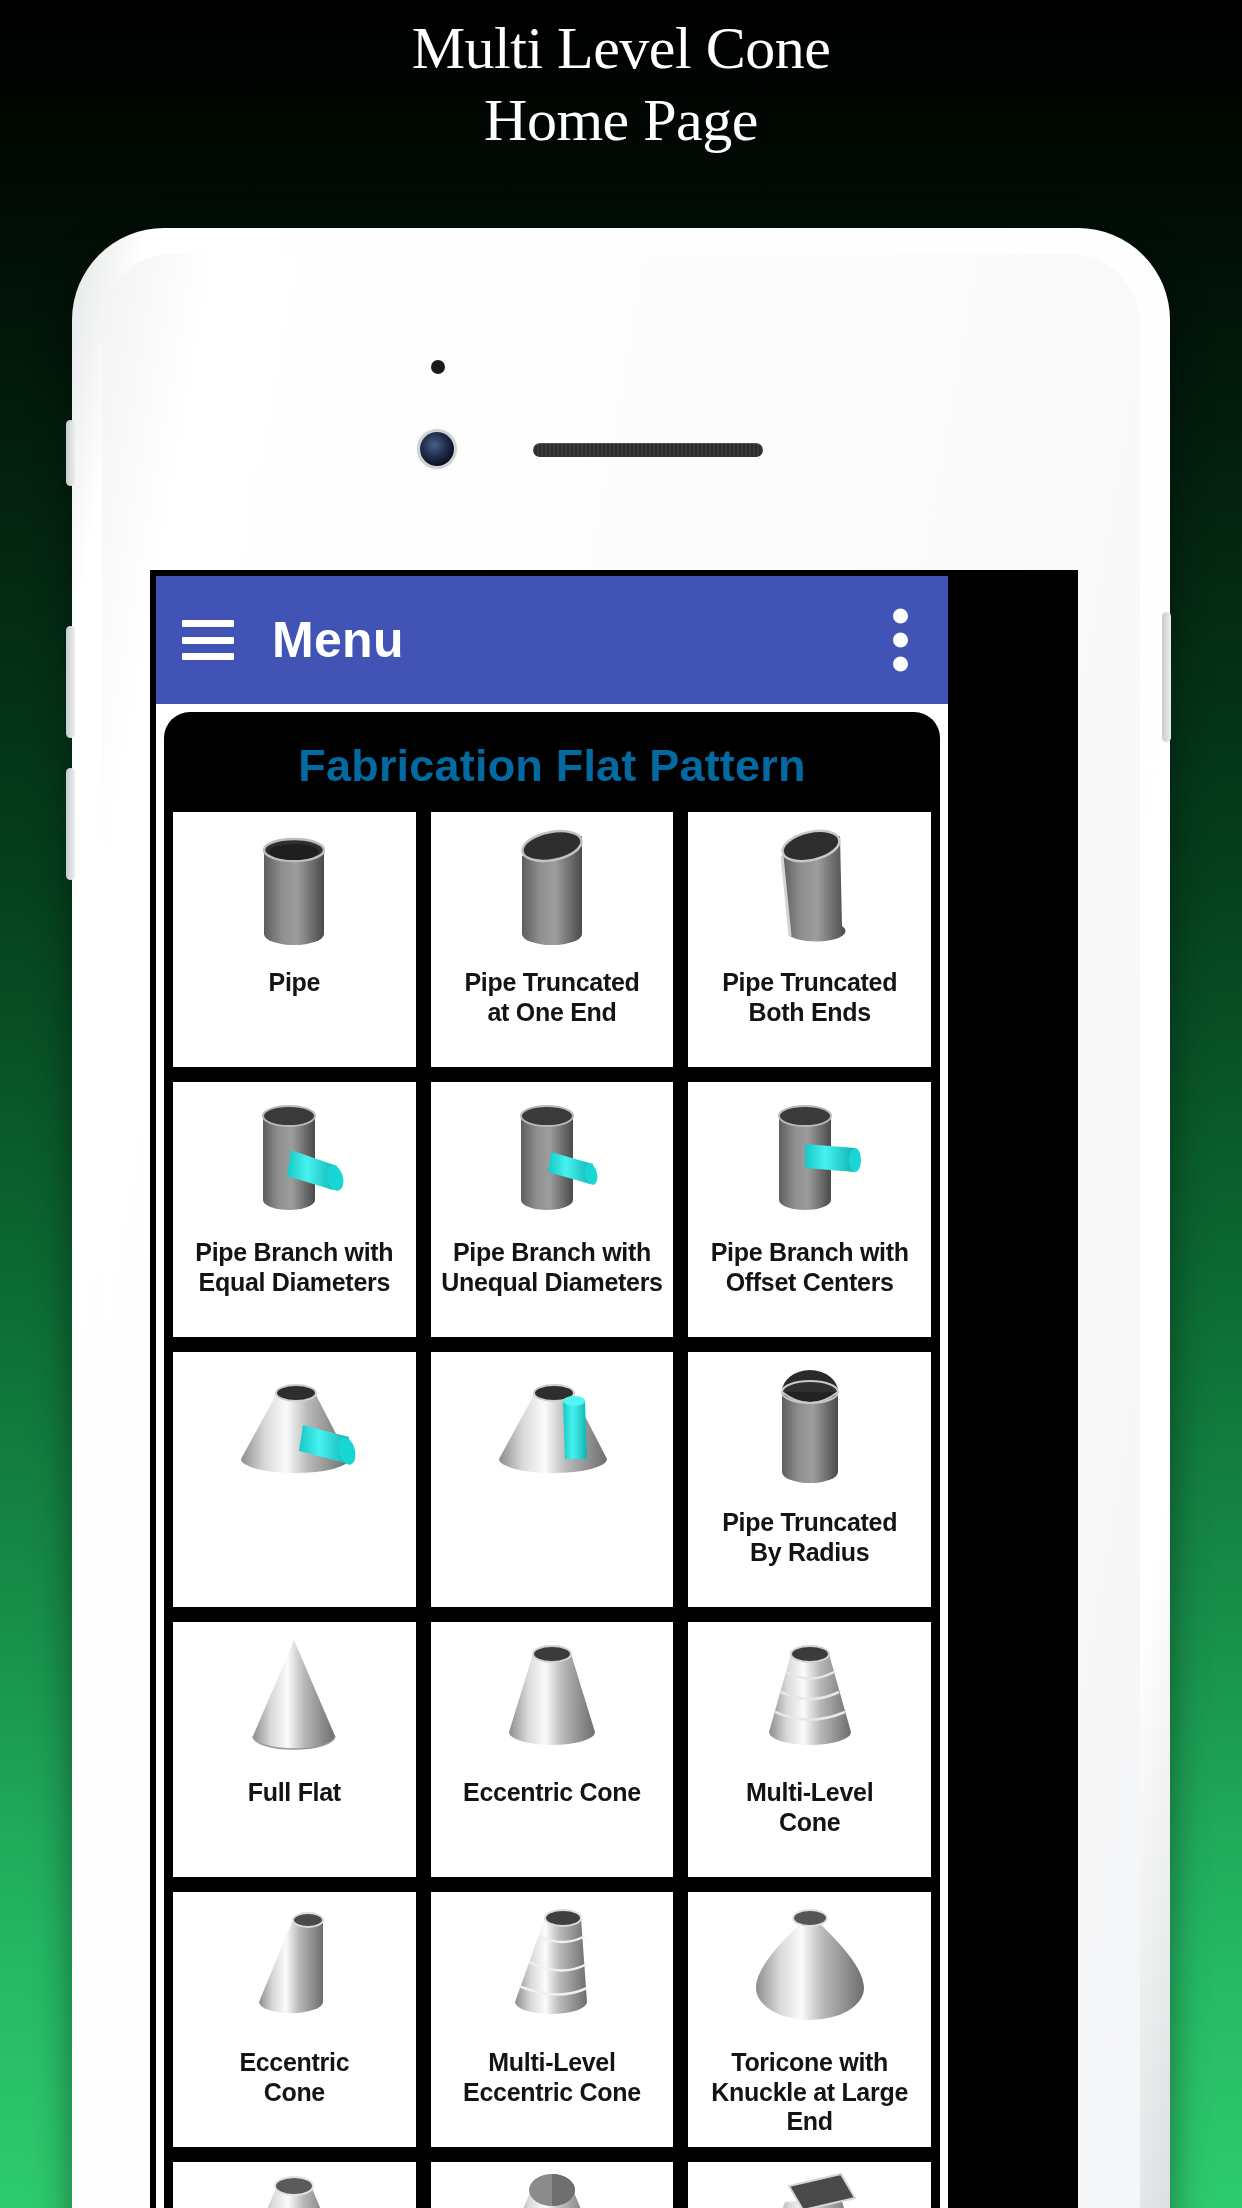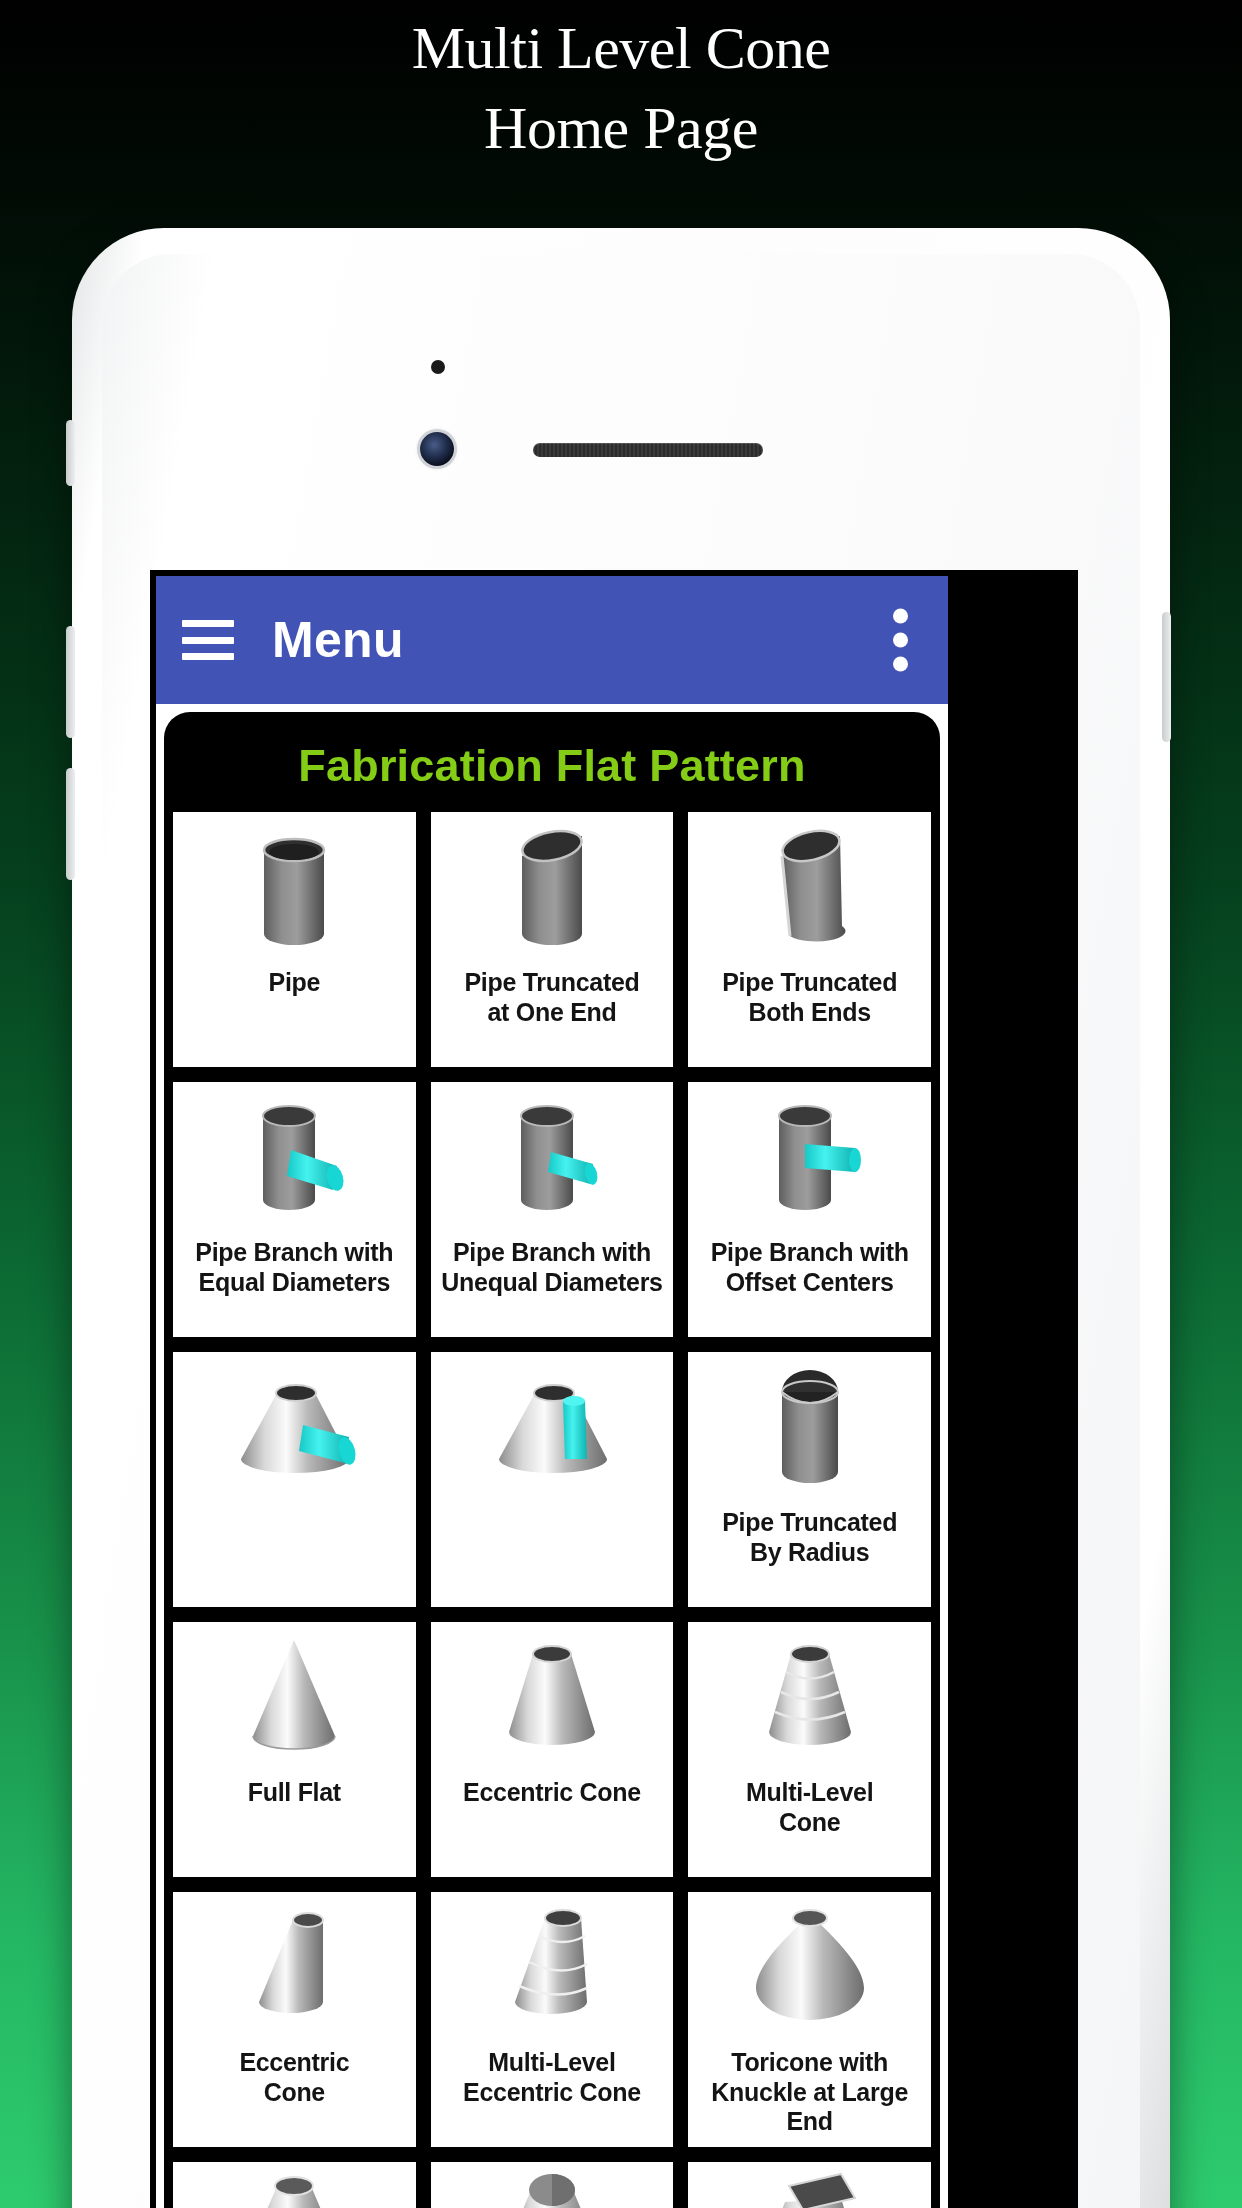--- a/index.html
+++ b/index.html
@@ -35,21 +35,21 @@
   .promo-line{
     font-family:"Liberation Serif", serif;
     color:#ffffff;
     font-size:60px;
     line-height:1.0;
     letter-spacing:-0.5px;
     white-space:nowrap;
     text-align:center;
     font-weight:400;
   }
-  .promo-line.l2{ margin-top:20px; }
+  .promo-line.l2{ margin-top:12px; }
 
   
   #phone{
     position:absolute;
     left:72px; top:228px;
     width:1098px; height:2260px;
     border-radius:92px 92px 40px 40px;
     background:linear-gradient(100deg,#e3e5e6 0%,#ffffff 5%,#fdfdfd 46%,#ffffff 88%,#cfd2d4 100%);
     box-shadow:0 10px 38px rgba(0,0,0,.45);
     z-index:6;
@@ -130,21 +130,21 @@
   
   #panel{
     margin:8px 8px 0 8px;
     background:#000;
     border-radius:26px 26px 0 0;
     padding:10px 0 0 0;
     height:1496px;
     overflow:hidden;
   }
   #panel-title{
-    color:#84cc16; font-size:45px; font-weight:700;
+    color:#0369a1; font-size:45px; font-weight:700;
     text-align:center; padding:18px 0 20px 0;
     letter-spacing:.2px;
   }
 
   
   #grid{
     display:grid;
     grid-template-columns:repeat(3,1fr);
     gap:15px;
     padding:0 9px 0 9px;

